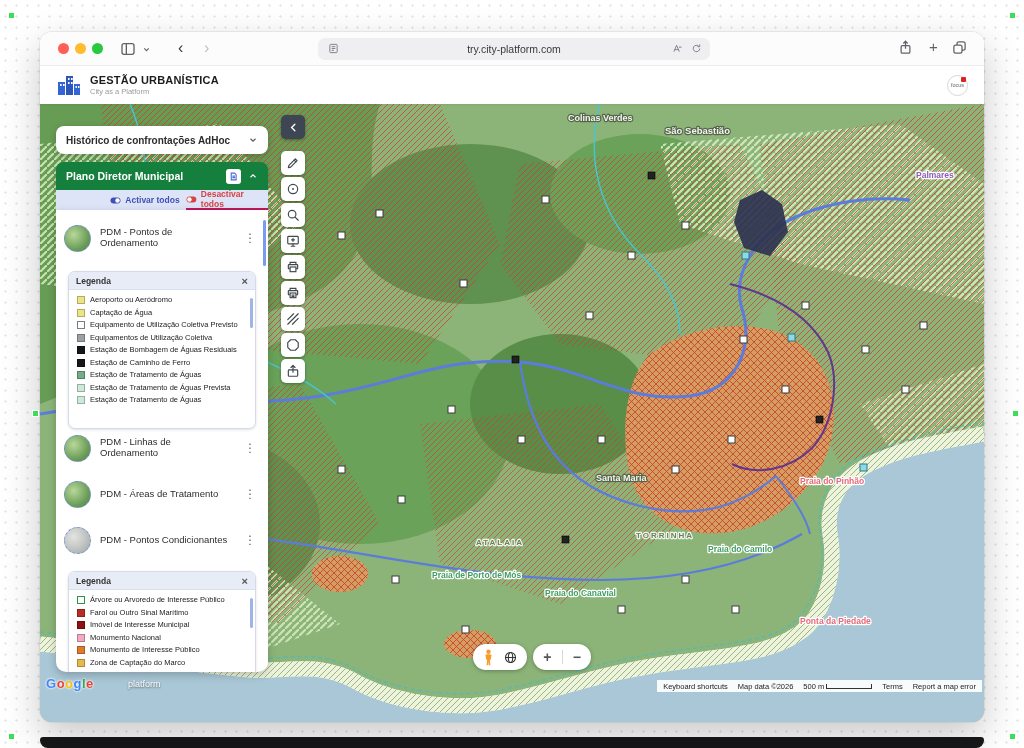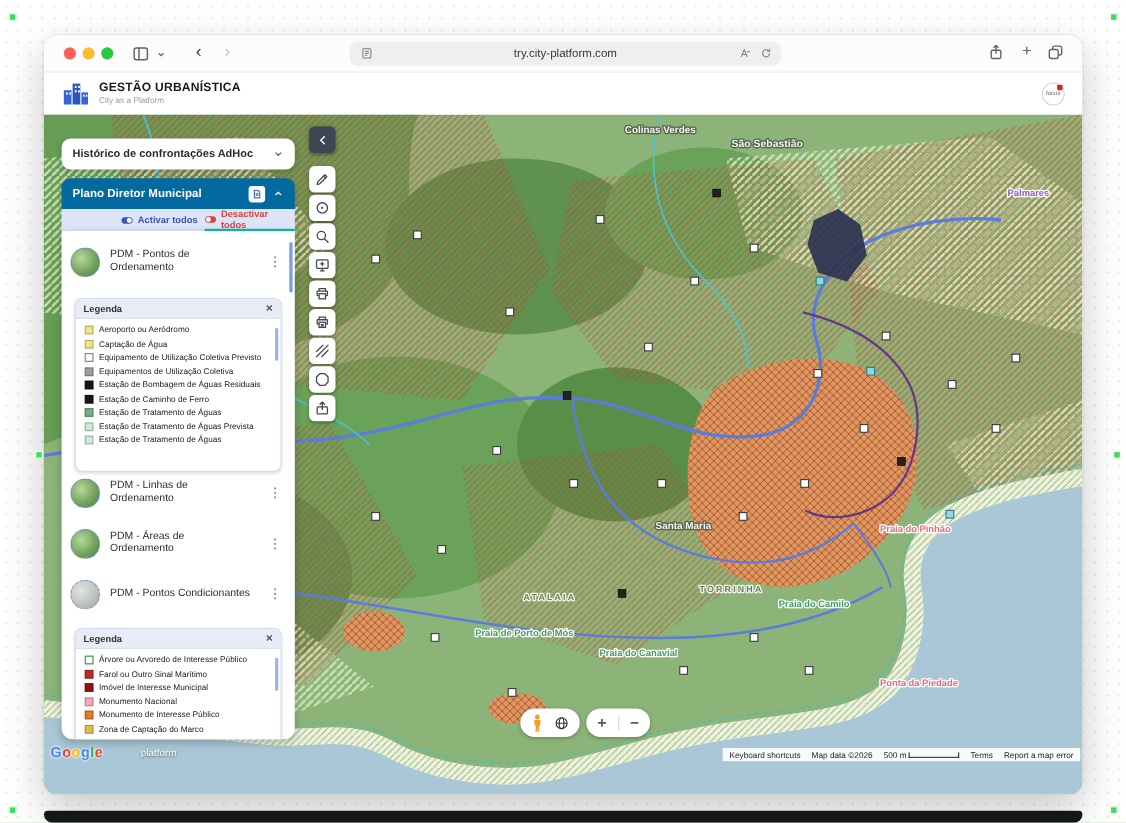--- a/index.html
+++ b/index.html
@@ -49,29 +49,29 @@
   .tool-btn { width:24px; height:24px; border-radius:5px; background:#fff; color:#40484f;
     box-shadow:0 1px 3px rgba(0,0,0,.35); display:flex; align-items:center; justify-content:center; cursor:pointer; }
   .tool-btn.dark { background:#3e4654; color:#fff; margin-bottom:10px; }
 
   
   .sb { position:absolute; z-index:7; }
   .adhoc-pill { left:16px; top:94px; width:212px; height:28px; background:#fff; border-radius:8px;
     box-shadow:0 2px 6px rgba(0,0,0,.22); display:flex; align-items:center; padding:0 10px;
     font-size:10px; color:#2c2c2c; font-weight:bold; }
   .adhoc-pill .chev { margin-left:auto; color:#555; }
-  .pdm-bar { left:16px; top:130px; width:212px; height:28px; background:#0369a1; border-radius:8px 8px 0 0;
+  .pdm-bar { left:16px; top:130px; width:212px; height:28px; background:#15803d; border-radius:8px 8px 0 0;
     display:flex; align-items:center; padding:8px 10px; color:#fff; font-size:10.5px; font-weight:bold;
     box-shadow:0 2px 5px rgba(0,0,0,.2); }
   .pdm-bar .doc { margin-left:auto; width:15px; height:15px; background:#fff; border-radius:3px; display:flex; align-items:center; justify-content:center; color:#4a6fd4; }
   .pdm-bar .chev { margin-left:7px; color:#fff; }
   .act-row { left:16px; top:158px; width:212px; height:20px; background:#dde4f8; display:flex; font-size:8.5px; }
   .act-half { flex:1; display:flex; align-items:center; justify-content:center; gap:4px; cursor:pointer; }
   .act-on { color:#3f51b5; font-weight:bold;margin-left:48px; }
-  .act-off { color:#d84343; font-weight:bold; border-bottom:2px solid #14b8a6; }
+  .act-off { color:#d84343; font-weight:bold; border-bottom:2px solid #be185d; }
   .layer-list { left:16px; top:178px; width:212px; height:462px; background:#fff; border-radius:0 0 10px 10px;
     box-shadow:0 3px 8px rgba(0,0,0,.22); overflow:hidden; position:absolute;padding-left:23px; }
   .list-scroll { position:absolute; right:2px; top:10px; width:3px; height:46px; background:#7a9bf0; border-radius:2px; }
   .layer-row { position:absolute; left:8px; width:196px; height:40px; display:flex; align-items:center; }
   .layer-thumb { width:27px; height:27px; border-radius:50%; border:1.5px dashed #7b97e3;
     background:radial-gradient(circle at 35% 35%, #b8d89a, #6fa05b 60%, #4e7d42); flex:0 0 27px; }
   .layer-thumb.gray { background:radial-gradient(circle at 35% 35%, #e4e4e2, #bcc0bc 60%, #9aa39b); }
   .layer-label { margin-left:9px; font-size:9.5px; color:#2d2d2d; width:128px; line-height:1.15; }
   .kebab { margin-left:auto; font-size:12px; color:#5f6368; padding-right:4px; cursor:pointer; }
 
@@ -468,21 +468,21 @@
     </div>
 
     <div class="layer-row" style="top:218px">
       <span class="layer-thumb"></span>
       <span class="layer-label">PDM - Linhas de Ordenamento</span>
       <span class="kebab">⋮</span>
     </div>
 
     <div class="layer-row" style="top:264px">
       <span class="layer-thumb"></span>
-      <span class="layer-label">PDM - Áreas de Ordenamento</span>
+      <span class="layer-label">PDM - Áreas de Tratamento</span>
       <span class="kebab">⋮</span>
     </div>
 
     <div class="layer-row" style="top:310px">
       <span class="layer-thumb gray"></span>
       <span class="layer-label">PDM - Pontos Condicionantes</span>
       <span class="kebab">⋮</span>
     </div>
 
     <div class="legend" style="top:350px;height:160px">

